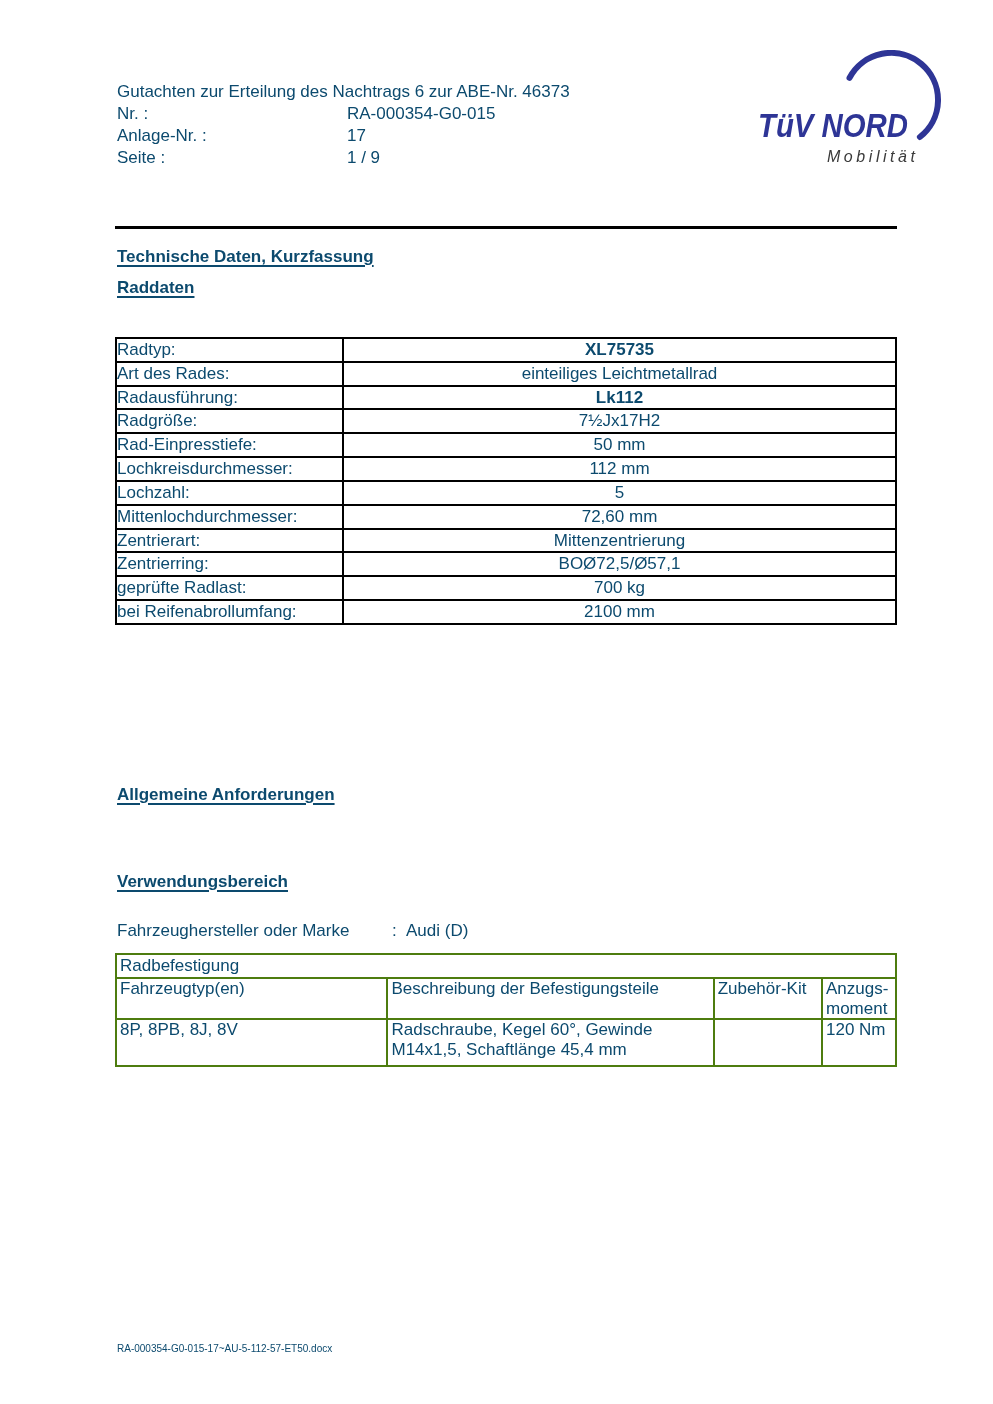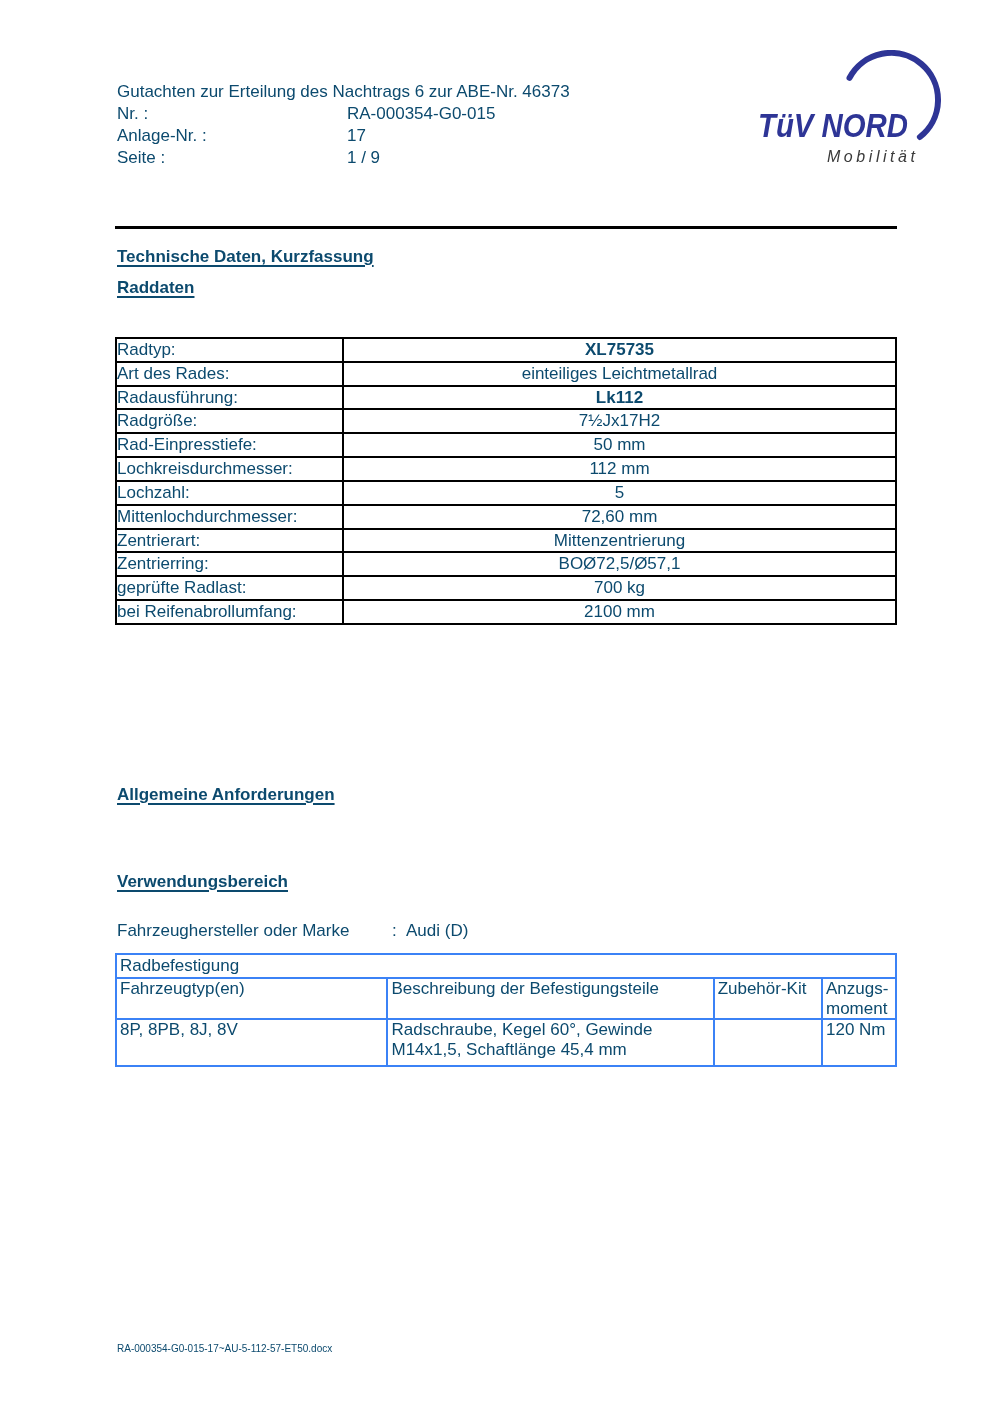--- a/index.html
+++ b/index.html
@@ -62,21 +62,21 @@
   .vb-row { position: absolute; left: 117px; top: 904px; display: flex; margin-top: 17px; }
   .vb-label { width: 275px; flex: 0 0 275px; }
   .vb-sep { width: 14px; flex: 0 0 14px; }
 
   
   table.befestigung {
     position: absolute; left: 115px; top: 953px;
     width: 782px;
     border-collapse: collapse; table-layout: fixed;
   }
-  table.befestigung td { border: 2px solid #3b82f6; padding: 0 3px; line-height: 19.5px; }
+  table.befestigung td { border: 2px solid #4d7c0f; padding: 0 3px; line-height: 19.5px; }
   table.befestigung tr.t-title td { height: 22px; }
   table.befestigung tr.t-head td { height: 36px; vertical-align: top; }
   table.befestigung tr.t-data td { height: 45px; vertical-align: top; }
   .col-typ { width: 268px; }
   .col-beschr { width: 322px; }
   .col-kit { width: 107px; }
   .col-moment { width: 73px; }
   .preline { white-space: pre-line; }
 
   

